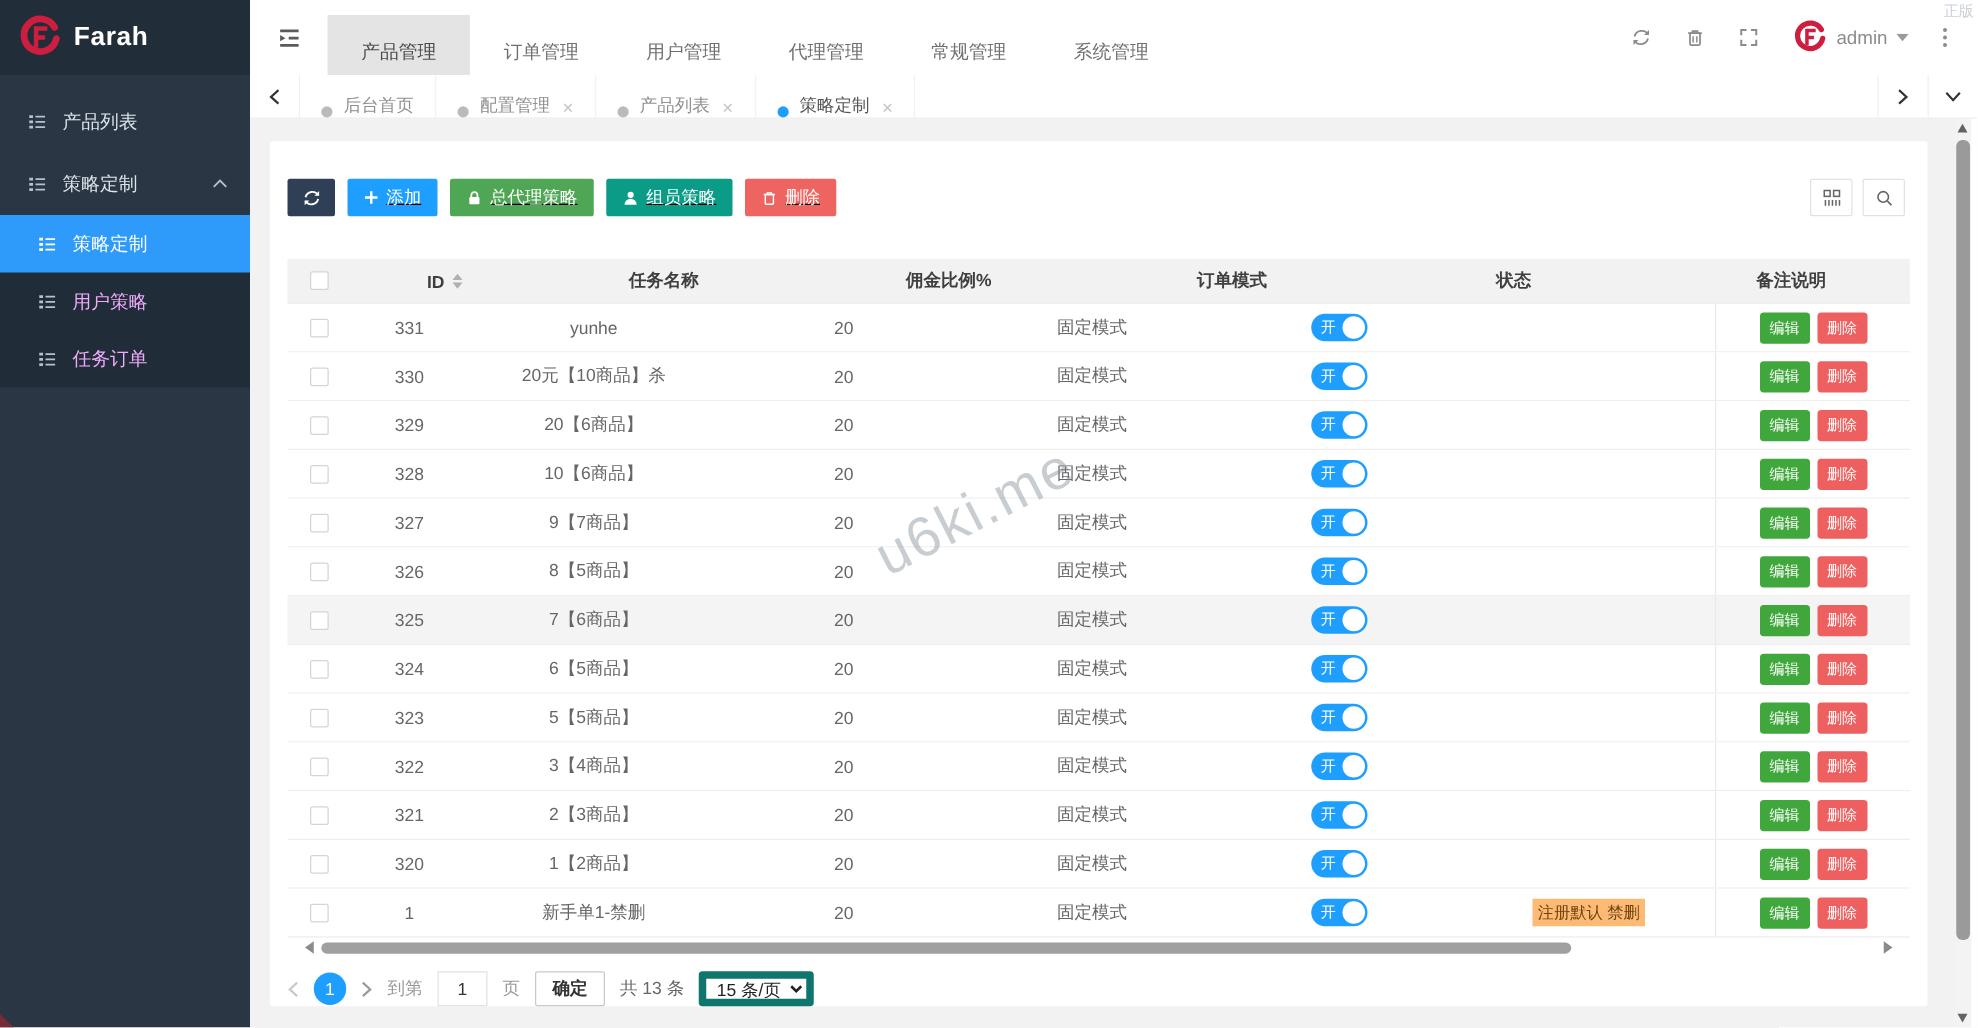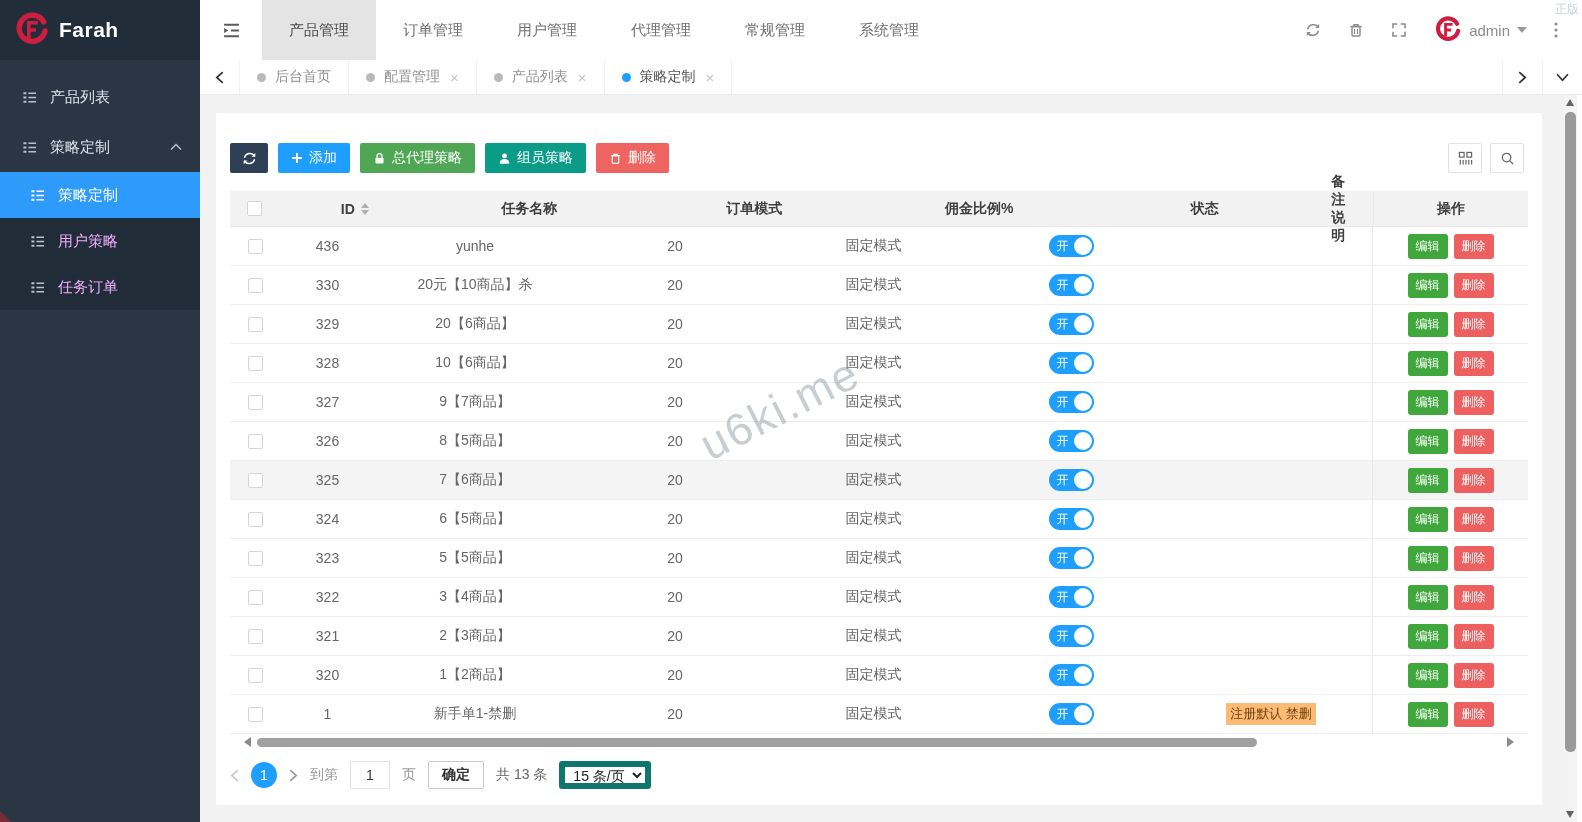--- a/index.html
+++ b/index.html
@@ -19,48 +19,48 @@
   .submenu { background:#212c39; }
   .sub-item { height:46px; display:flex; align-items:center; gap:13px; padding-left:30px; color:#f0abfc; font-size:15px; cursor:pointer; }
   .sub-item.active { background:#2e9bfa; color:#fff; }
   .sub-item.active .icon { color:#fff; }
   .corner { position:absolute; left:0; bottom:0; width:0; height:0; border-bottom:11px solid #772b34; border-right:11px solid transparent; }
 
   
   #header { position:absolute; left:200px; top:0; right:0; height:60px; background:#fff; display:flex; align-items:center; z-index:2; }
   .collapse-btn { width:62px; height:60px; display:flex; align-items:center; justify-content:center; color:#5b5b5b; cursor:pointer; }
   .top-nav { display:flex; height:60px; }
-  .top-nav-item { padding:0 27px; line-height:60px; font-size:15px; color:#707070; cursor:pointer; }
+  .top-nav-item { padding:0 27px; line-height:60px; font-size:15px; color:#707070; cursor:pointer;margin-top:12px; }
   .top-nav-item.active { background:#e4e4e4; color:#4c4c4c; }
   .header-right { margin-left:auto; display:flex; align-items:center; gap:27px; padding-right:24px; color:#8c8c8c; }
   .hr-icon { color:#8c8c8c; cursor:pointer; }
   .admin-wrap { display:flex; align-items:center; gap:7px; cursor:pointer; }
   .admin-name { font-size:15px; color:#8c8c8c; }
   .kebab { cursor:pointer; }
   .license { position:absolute; top:1px; right:3px; font-size:12px; color:#cbd1d8; z-index:4; }
 
   
   #tabbar { position:absolute; left:200px; top:60px; right:0; height:35px; background:#fff; border-bottom:1px solid #ebebeb; display:flex; align-items:stretch; z-index:2; }
   .tab-scroll { width:40px; display:flex; align-items:center; justify-content:center; color:#333; cursor:pointer; }
   .tab-scroll.left { border-right:1px solid #f1f1f1; }
   .tab-scroll.bl { border-left:1px solid #f1f1f1; }
-  .tab { display:flex; align-items:center; gap:9px; padding:0 17px; border-right:1px solid #f1f1f1; font-size:14px; color:#909090; cursor:pointer; }
+  .tab { display:flex; align-items:flex-end; gap:9px; padding:0 17px; border-right:1px solid #f1f1f1; font-size:14px; color:#909090; cursor:pointer; }
   .tab .dot { width:9px; height:9px; border-radius:50%; background:#bababa; }
   .tab.active { color:#555; }
   .tab.active .dot { background:#1e9fff; }
   .tab .close { color:#c3c3c3; font-size:15px; margin-left:1px; line-height:1; }
   .tab-right { margin-left:auto; display:flex; }
 
   
   #content { position:absolute; left:200px; top:95px; width:1382px; height:727px; background:#f2f2f2; }
   #card { position:absolute; left:16px; top:18px; width:1326px; height:692px; background:#fff; border-radius:2px; }
   .watermark { position:absolute; left:430px; top:288px; width:300px; text-align:center; font-size:45px; color:#7e8a96; opacity:.42; transform:rotate(-27deg); letter-spacing:2px; z-index:5; pointer-events:none; }
 
   
-  .toolbar { display:flex; gap:10px; margin:30px 14px 18px; position:relative; }
+  .toolbar { display:flex; gap:10px; margin:30px 14px 34px; position:relative;text-decoration:underline; }
   .btn { height:30px; display:inline-flex; align-items:center; gap:6px; padding:0 13px; border-radius:2px; color:#fff; font-size:14px; cursor:pointer; border:none; }
   .btn-refresh { background:#2f4056; width:38px; justify-content:center; padding:0; }
   .tool-right { position:absolute; right:4px; top:0; display:flex; gap:8px; }
   .icon-btn { width:34px; height:30px; border:1px solid #e2e2e2; border-radius:2px; display:flex; align-items:center; justify-content:center; color:#666; background:#fff; cursor:pointer; }
 
   
   .table { margin:0 14px; font-size:14px; color:#666; }
   .tr { display:flex; align-items:stretch; border-bottom:1px solid #eeeeee; height:39px; background:#fff; }
   .thead .tr { background:#f2f2f2; height:36px; color:#3f3f3f; font-weight:bold; border-bottom:1px solid #e8e8e8;gap:28px; }
   .td { display:flex; align-items:center; justify-content:center; }
@@ -374,43 +374,40 @@
             <div class="td c-id">
               <span>ID</span>
               <span class="sort">
                 <i class="up"></i>
                 <i class="down"></i>
               </span>
             </div>
             <div class="td c-name">
               <span>任务名称</span>
             </div>
+            <div class="td c-commission">
+              <span>佣金比例%</span>
+            </div>
             <div class="td c-mode">
               <span>订单模式</span>
             </div>
-            <div class="td c-commission">
-              <span>佣金比例%</span>
-            </div>
             <div class="td c-status">
               <span>状态</span>
             </div>
             <div class="td c-remark">
               <span>备注说明</span>
             </div>
-            <div class="td c-actions">
-              <span>操作</span>
-            </div>
           </div>
       </div>
       <div class="tbody" id="table-body">
           <div class="tr">
             <div class="td c-check">
               <span class="cb"></span>
             </div>
-            <div class="td c-id">436</div>
+            <div class="td c-id">331</div>
             <div class="td c-name">yunhe</div>
             <div class="td c-commission">20</div>
             <div class="td c-mode">固定模式</div>
             <div class="td c-status">
               <span class="switch">
                 <span class="sw-label">开</span>
                 <span class="knob"></span>
               </span>
             </div>
             <div class="td c-remark"></div>

